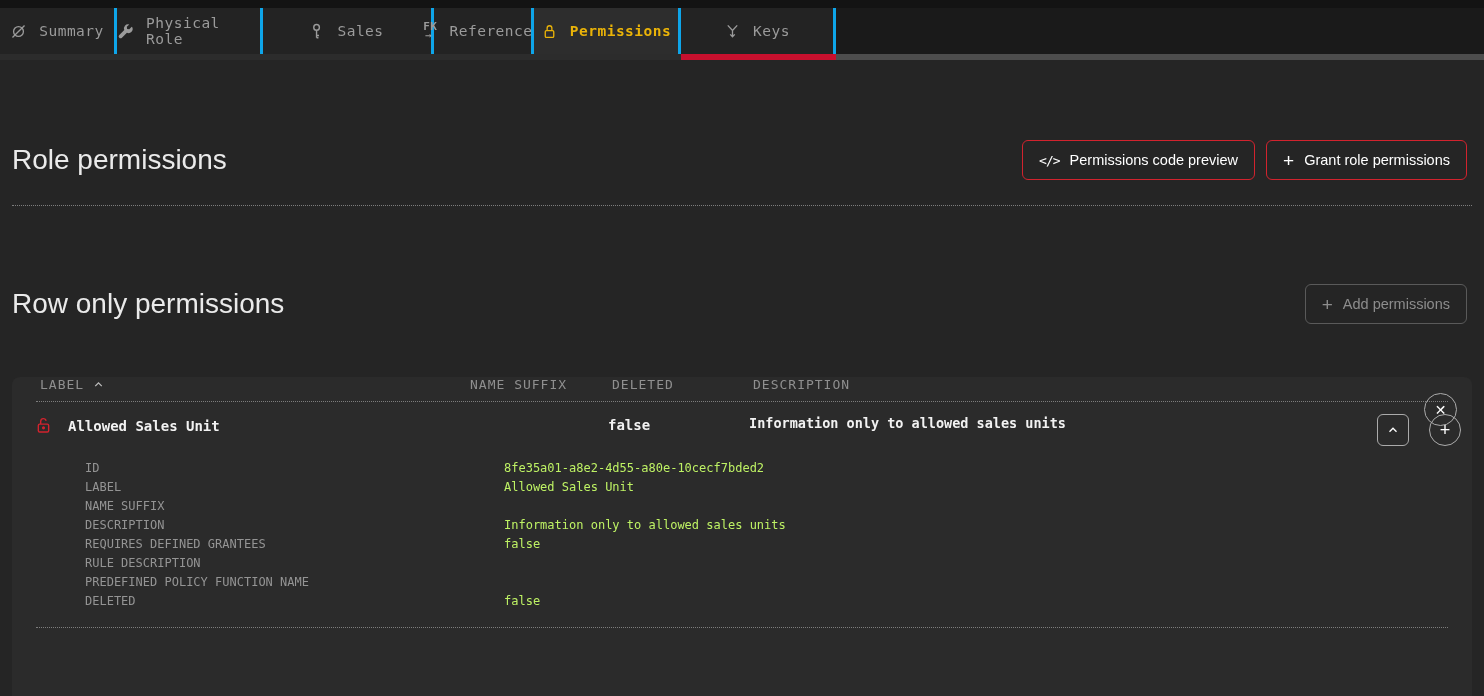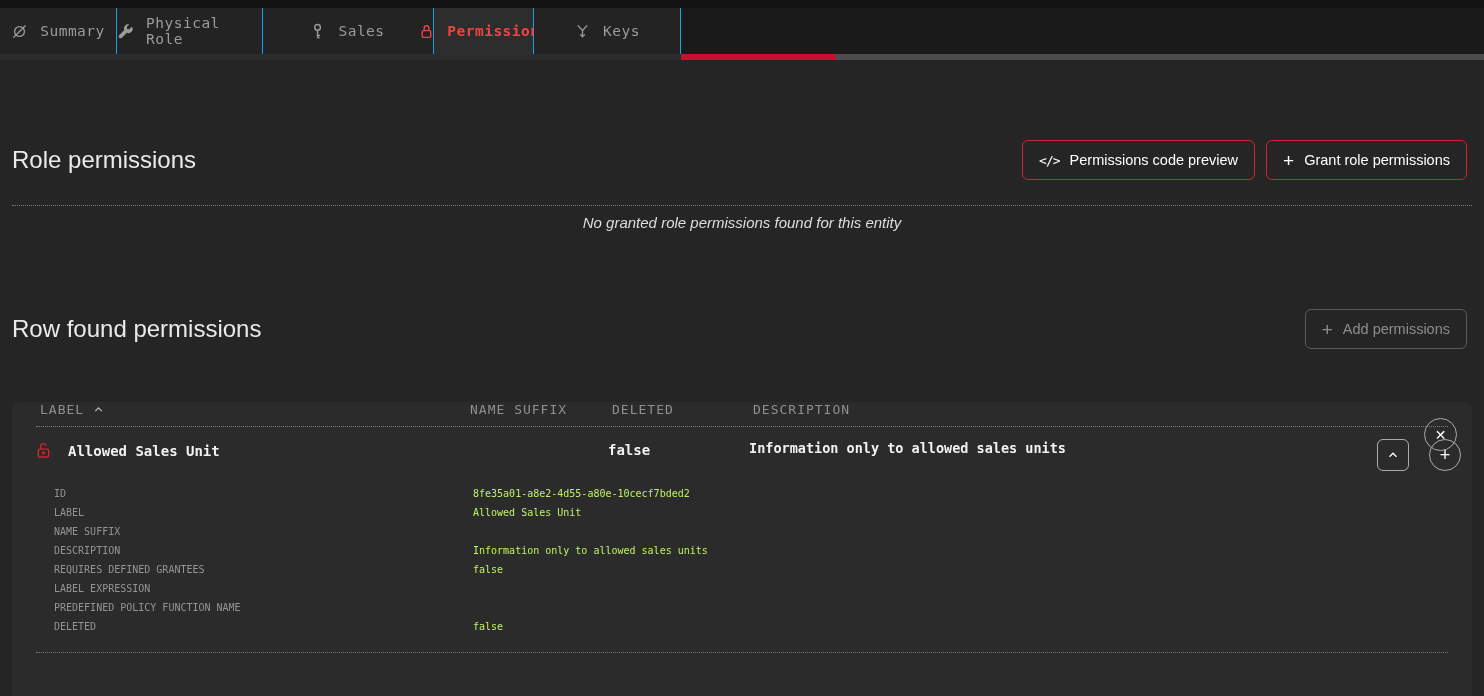--- a/index.html
+++ b/index.html
@@ -21,49 +21,49 @@
   #app{
     position:relative;width:1484px;height:696px;overflow:hidden;
     background:var(--page-bg);
     font-family:"Liberation Sans","DejaVu Sans",sans-serif;
   }
   
   .top-strip{height:8px;background:#131313;}
   .tabbar{display:flex;height:46px;background:var(--tabbar-bg);}
   .tab{
     display:flex;align-items:center;justify-content:center;gap:12px;
-    background:var(--tab-bg);border-right:1px solid #0ea5e9;
+    background:var(--tab-bg);border-right:3px solid #0ea5e9;
     color:var(--muted);
     font-family:"DejaVu Sans Mono","Liberation Mono",monospace;
     font-size:14.5px;letter-spacing:.5px;cursor:pointer;
   }
   .tab svg{flex:0 0 auto;}
   .tab:nth-child(1){width:117px;}
   .tab:nth-child(2){width:146px;}
   .tab:nth-child(3){width:171px;}
   .tab:nth-child(4){width:100px;}
   .tab:nth-child(5){width:147px;}
   .tab:nth-child(6){width:155px;}
   .tab:nth-child(7){width:100px;border-right:1px solid #333;}
-  .tab.active{background:var(--tab-active-bg);color:#ef4444;font-weight:bold;text-align:center;}
+  .tab.active{background:var(--tab-active-bg);color:#eab308;font-weight:bold;text-align:center;}
   .tabbar-filler{flex:1;background:var(--tabbar-bg);}
   .fk-icon{display:flex;flex-direction:column;align-items:flex-start;line-height:9px;font-size:11px;font-weight:bold;}
   .fk-icon .fk-arrow{font-size:11px;font-weight:normal;margin-left:2px;line-height:10px;}
   .indicator-strip{display:flex;height:6px;}
   .indicator-strip .seg-left{width:681px;background:#2c2c2c;}
   .indicator-strip .seg-active{width:155px;background:var(--indicator-red);}
   .indicator-strip .seg-right{flex:1;background:var(--scrollbar-gray);}
   
   .section-header{
     display:flex;align-items:center;justify-content:space-between;
     margin:0 17px 0 12px;height:40px;
   }
   .section-header.first{margin-top:80px;}
   .section-header.second{margin-top:78px;}
-  .section-title{font-size:24px;color:#eaeaea;font-weight:400;}
+  .section-title{font-size:28px;color:#eaeaea;font-weight:400;}
   .btn-group{display:flex;gap:11px;}
   .btn{
     display:flex;align-items:center;gap:10px;height:40px;padding:0 16px;
     background:transparent;border:1px solid var(--accent-red);border-radius:6px;
     color:#fff;font-size:14.5px;cursor:pointer;
     font-family:"Liberation Sans","DejaVu Sans",sans-serif;
   }
   .btn .btn-icon{font-size:15px;}
   .btn .code-glyph{font-family:"DejaVu Sans Mono",monospace;font-size:13px;letter-spacing:-1px;}
   .btn .plus-glyph{font-size:19px;font-weight:400;line-height:1;}
@@ -99,21 +99,21 @@
   .icon-btn-square{
     width:32px;height:32px;border-radius:6px;border:1px solid #ababab;
     background:transparent;color:#fff;display:flex;align-items:center;justify-content:center;cursor:pointer;
   }
   .icon-btn-round{
     width:32px;height:32px;border-radius:50%;border:1px solid #ababab;
     background:transparent;color:#fff;display:flex;align-items:center;justify-content:center;
     font-size:18px;font-weight:400;cursor:pointer;
   }
   .details{margin-top:12px;padding-left:18px;}
-  .detail-row{display:flex;line-height:19px;font-size:10px;}
+  .detail-row{display:flex;line-height:19px;font-size:12px;margin-left:31px;}
   .detail-label{width:419px;flex:0 0 419px;color:#949494;}
   .detail-value{color:#bef264;}
   .card-bottom-divider{border-top:1px dotted #7d7d7d;margin-top:16px;}
 </style>
 </head>
 <body>
 
 <div id="app">
 
   <div class="top-strip"></div>
@@ -131,20 +131,27 @@
         <path d="M15.6 4.1 13 6.7 10.7 6.4 10.4 4.1 13 1.5a4.4 4.4 0 0 0-5.3 6L2.2 13a2 2 0 0 0 2.8 2.8l5.5-5.5a4.4 4.4 0 0 0 6-5.3z"></path>
       </svg>
       <span>Physical Role</span>
     </div>
     <div class="tab">
       <svg width="15" height="17" viewBox="0 0 16 18" fill="none" stroke="currentColor" stroke-width="1.5">
         <circle cx="7" cy="4.6" r="3"></circle>
           <path d="M7 7.6 V15.6 M7 13.2 H9.6 M7 15.6 H9"></path>
       </svg>
       <span>Sales</span>
+    </div>
+    <div class="tab">
+      <span class="fk-icon">
+        <span>FK</span>
+        <span class="fk-arrow">→</span>
+      </span>
+      <span>References</span>
     </div>
     <div class="tab active">
       <svg width="17" height="17" viewBox="0 0 18 18" fill="none" stroke="currentColor" stroke-width="1.4">
         <rect x="4.5" y="8" width="9" height="7.2" rx="1.3"></rect>
           <path d="M6.5 8 V5.4 a2.5 2.5 0 0 1 5 0 V8"></path>
       </svg>
       <span>Permissions</span>
     </div>
     <div class="tab">
       <svg width="17" height="17" viewBox="0 0 18 18" fill="none" stroke="currentColor" stroke-width="1.4">
@@ -167,24 +174,23 @@
         <span class="btn-icon code-glyph">&lt;/&gt;</span>
         <span>Permissions code preview</span>
       </button>
       <button class="btn">
         <span class="btn-icon plus-glyph">+</span>
         <span>Grant role permissions</span>
       </button>
     </div>
   </div>
   <div class="dotted-divider"></div>
-  <div class="empty-msg">No granted role permissions found for this entity</div>
 
   <div class="section-header second">
-    <div class="section-title">Row found permissions</div>
+    <div class="section-title">Row only permissions</div>
     <button class="btn disabled">
       <span class="btn-icon plus-glyph">+</span>
       <span>Add permissions</span>
     </button>
   </div>
 
   <div class="card mono">
     <button class="icon-btn-circle card-close">
       <span>✕</span>
     </button>
@@ -246,21 +252,21 @@
       </div>
       <div class="detail-row">
         <div class="detail-label">DESCRIPTION</div>
         <div class="detail-value">Information only to allowed sales units</div>
       </div>
       <div class="detail-row">
         <div class="detail-label">REQUIRES DEFINED GRANTEES</div>
         <div class="detail-value">false</div>
       </div>
       <div class="detail-row">
-        <div class="detail-label">LABEL EXPRESSION</div>
+        <div class="detail-label">RULE DESCRIPTION</div>
         <div class="detail-value"></div>
       </div>
       <div class="detail-row">
         <div class="detail-label">PREDEFINED POLICY FUNCTION NAME</div>
         <div class="detail-value"></div>
       </div>
       <div class="detail-row">
         <div class="detail-label">DELETED</div>
         <div class="detail-value">false</div>
       </div>

